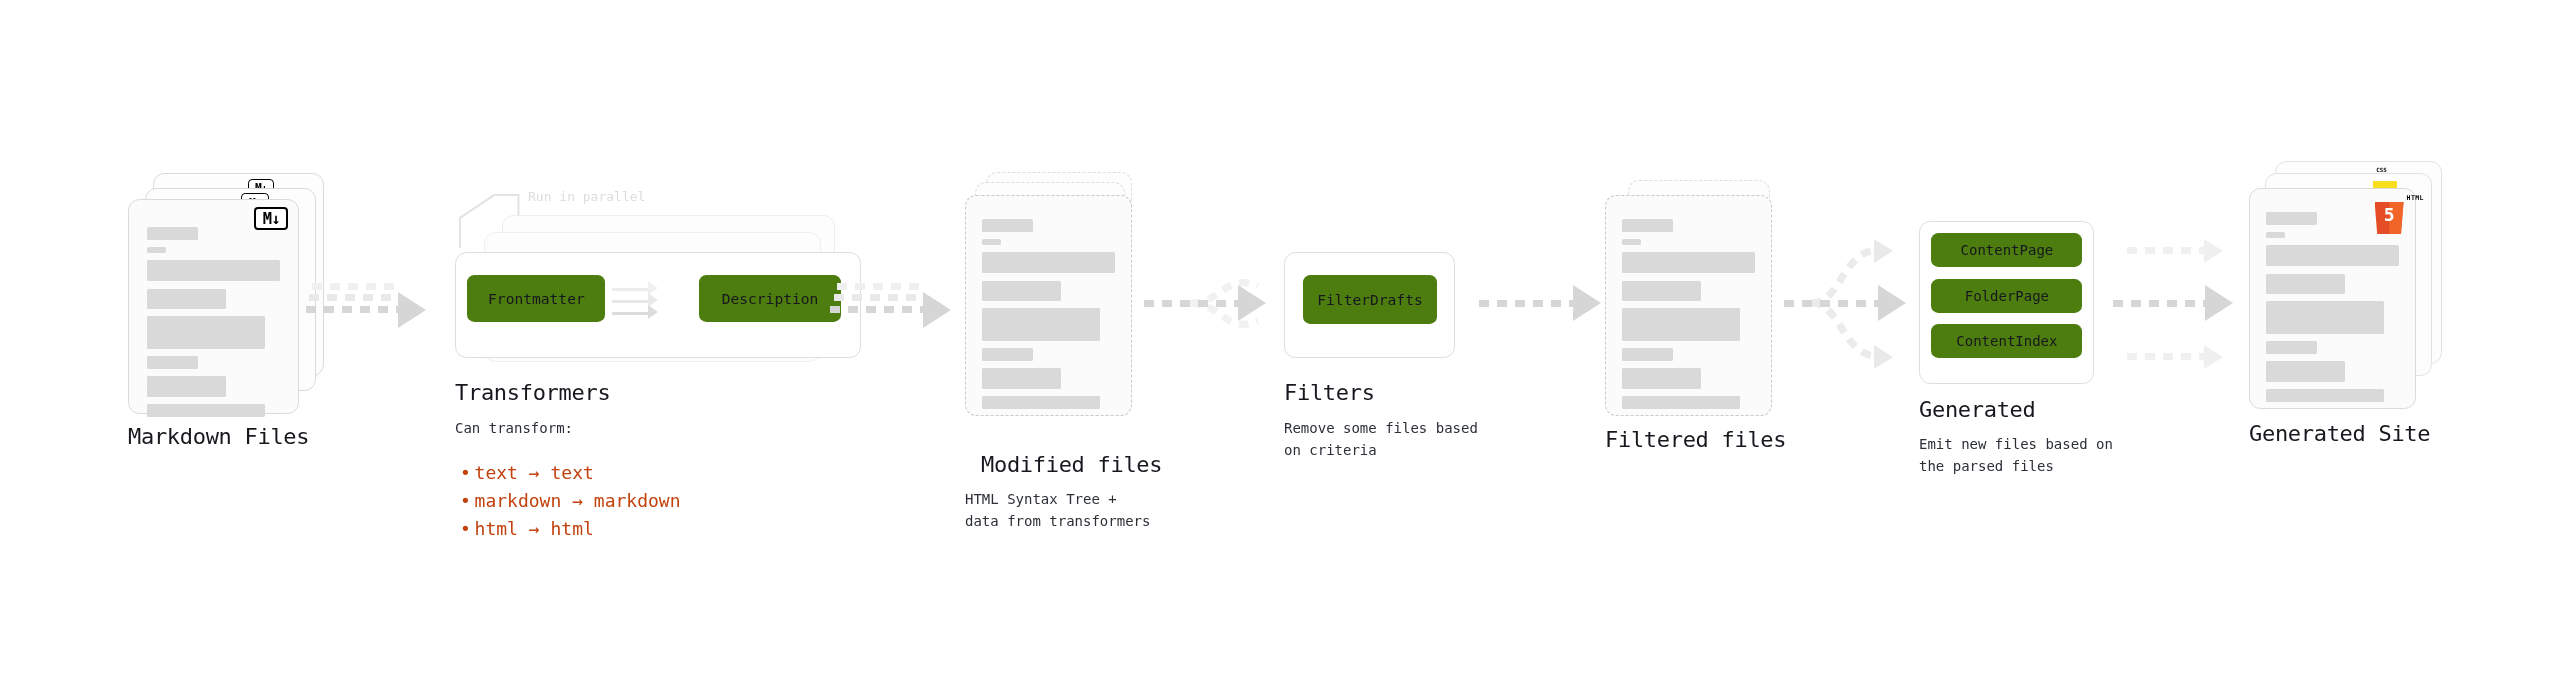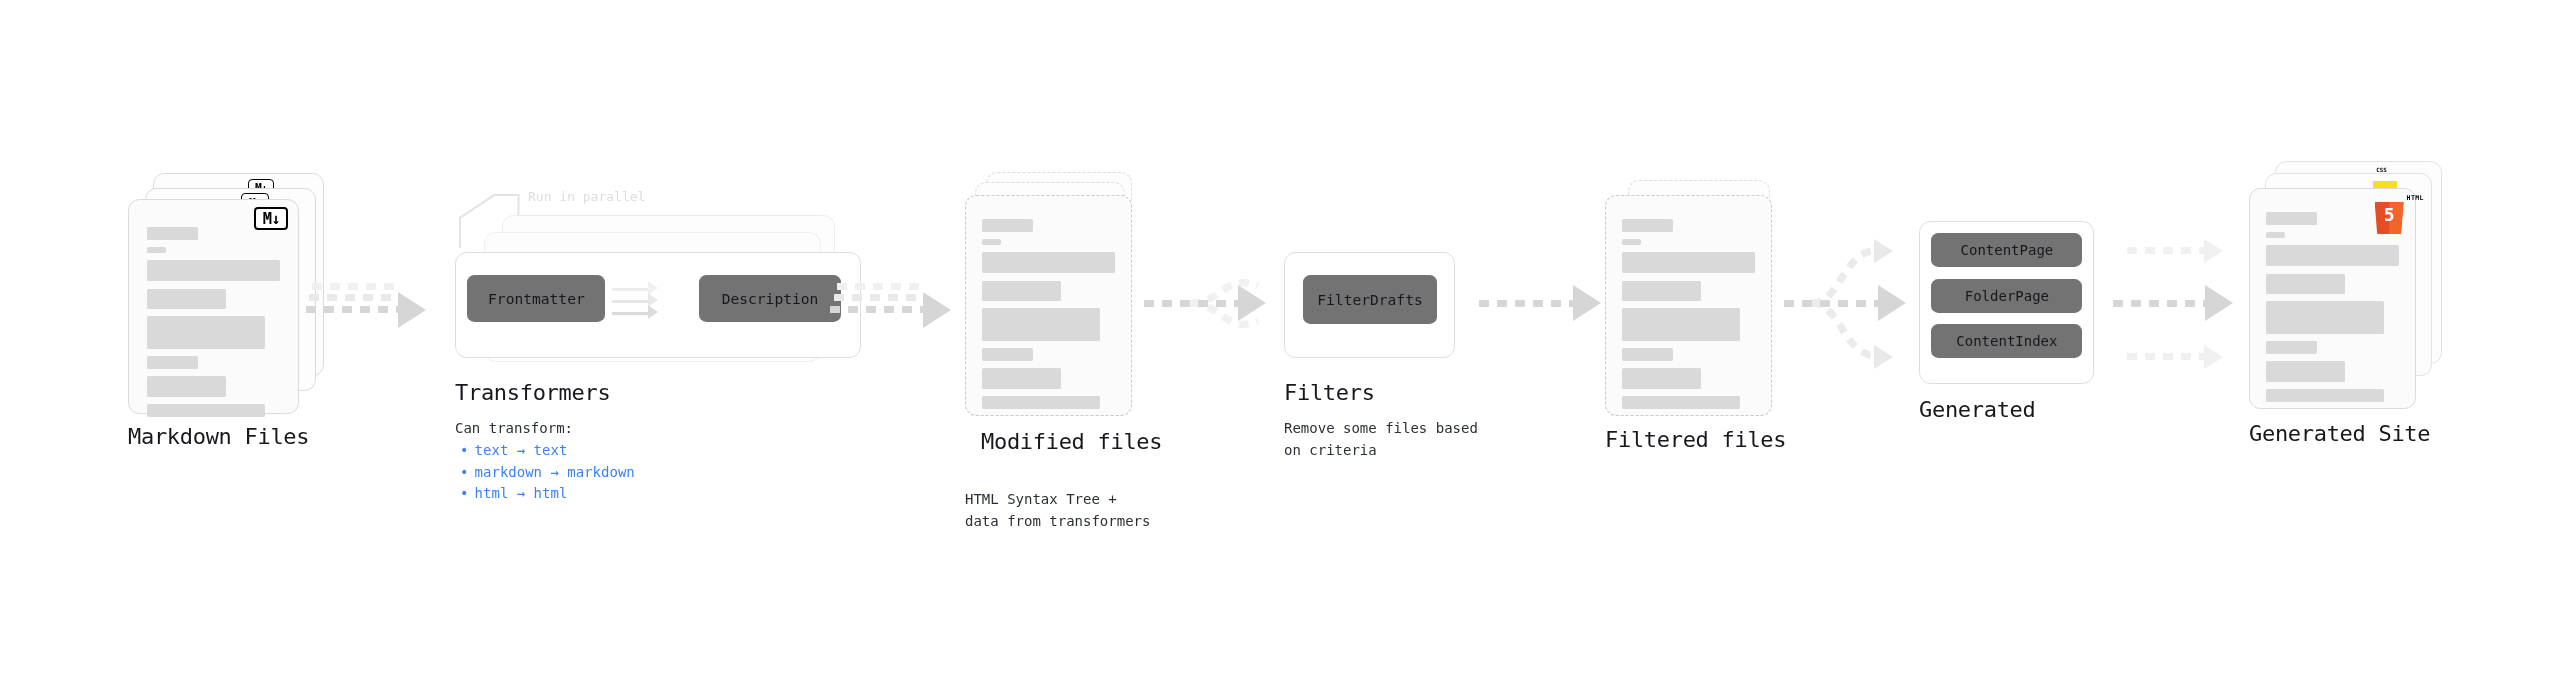--- a/index.html
+++ b/index.html
@@ -53,37 +53,38 @@
   }
   .subtitle {
     position: absolute;
     font-size: 14px;
     line-height: 1.55;
     color: #2b2f36;
     white-space: pre-line;
   }
   .bullets {
     position: absolute;
-    font-size: 14px;
+    font-size: 18px;
     line-height: 1.55;
-    color: #3b82f6;
+    color: #c2410c;
+    margin-top: 19px;
   }
   .bullets .bl { white-space: nowrap; }
   .bullets .bl .dot { display: inline-block; width: 14.6px; }
 
   
   .pillbox {
     position: absolute;
     border: 1.6px solid #dedede;
     border-radius: 11.4px;
     background: #ffffff;
   }
   .pill {
     position: absolute;
-    background: #737373;
+    background: #4d7c0f;
     border-radius: 7.3px;
     display: flex;
     align-items: center;
     justify-content: center;
     font-size: 14.6px;
     color: #16181d;
     white-space: nowrap;
   }
   .pill.ghost1 { background: #e4e4e4; }
   .pill.ghost2 { background: #eeeeee; }
@@ -302,21 +303,21 @@
       <div class="ln" style="width:51px; height:13px;"></div>
       <div class="ln" style="width:18.7px; height:5.7px;"></div>
       <div class="ln" style="width:133px; height:21px; margin-top:3.3px;"></div>
       <div class="ln" style="width:79px; height:20.3px;"></div>
       <div class="ln" style="width:118px; height:32.5px;"></div>
       <div class="ln" style="width:51px; height:13px;"></div>
       <div class="ln" style="width:79px; height:20.3px;"></div>
       <div class="ln" style="width:118px; height:13px;"></div>
     </div>
   </div>
-  <div class="title" style="left:965px; top:429px;padding-left:16px;">Modified files</div>
+  <div class="title" style="left:965px; top:452px;padding-left:16px;">Modified files</div>
   <div class="subtitle" style="left:965px; top:489px;">HTML Syntax Tree +
 data from transformers</div>
 
   <div class="arrow-line" style="left:1144px; top:300px; width:98px;"></div>
   <div class="arrow-head" style="left:1238px; top:285px;"></div>
 
   <div class="pillbox" style="left:1284px; top:252px; width:171px; height:106px;">
     <div class="pill" style="left:18px; top:22px; width:134px; height:49px;">FilterDrafts</div>
   </div>
   <div class="title" style="left:1284px; top:380px;">Filters</div>
@@ -345,20 +346,22 @@
   <div class="arrow-head" style="left:1878px; top:285px;"></div>
   <div class="arrow-head sm" style="left:1874px; top:239px;"></div>
   <div class="arrow-head sm" style="left:1874px; top:345px;"></div>
 
   <div class="pillbox" style="left:1919px; top:221px; width:175px; height:163px;">
     <div class="pill" style="left:11.4px; top:11.4px; width:151px; height:34px; font-size:14px;">ContentPage</div>
     <div class="pill" style="left:11.4px; top:57px; width:151px; height:34px; font-size:14px;">FolderPage</div>
     <div class="pill" style="left:11.4px; top:102px; width:151px; height:34px; font-size:14px;">ContentIndex</div>
   </div>
   <div class="title" style="left:1919px; top:397px;">Generated</div>
+  <div class="subtitle" style="left:1919px; top:434px;">Emit new files based on
+the parsed files</div>
 
   <div class="arrow-line faint2" style="left:2127px; top:247px; width:80px;"></div>
   <div class="arrow-head sm2" style="left:2204px; top:239px;"></div>
 
   <div class="arrow-line" style="left:2113px; top:300px; width:96px;"></div>
   <div class="arrow-head" style="left:2205px; top:285px;"></div>
 
   <div class="arrow-line faint2" style="left:2127px; top:353px; width:80px;"></div>
   <div class="arrow-head sm2" style="left:2204px; top:345px;"></div>
 

